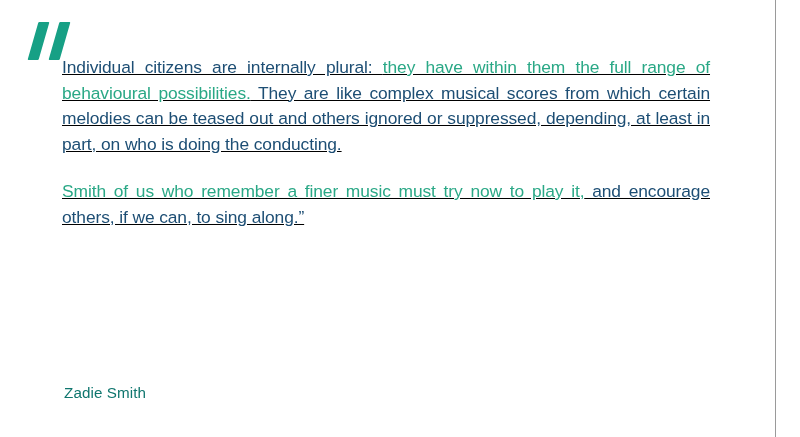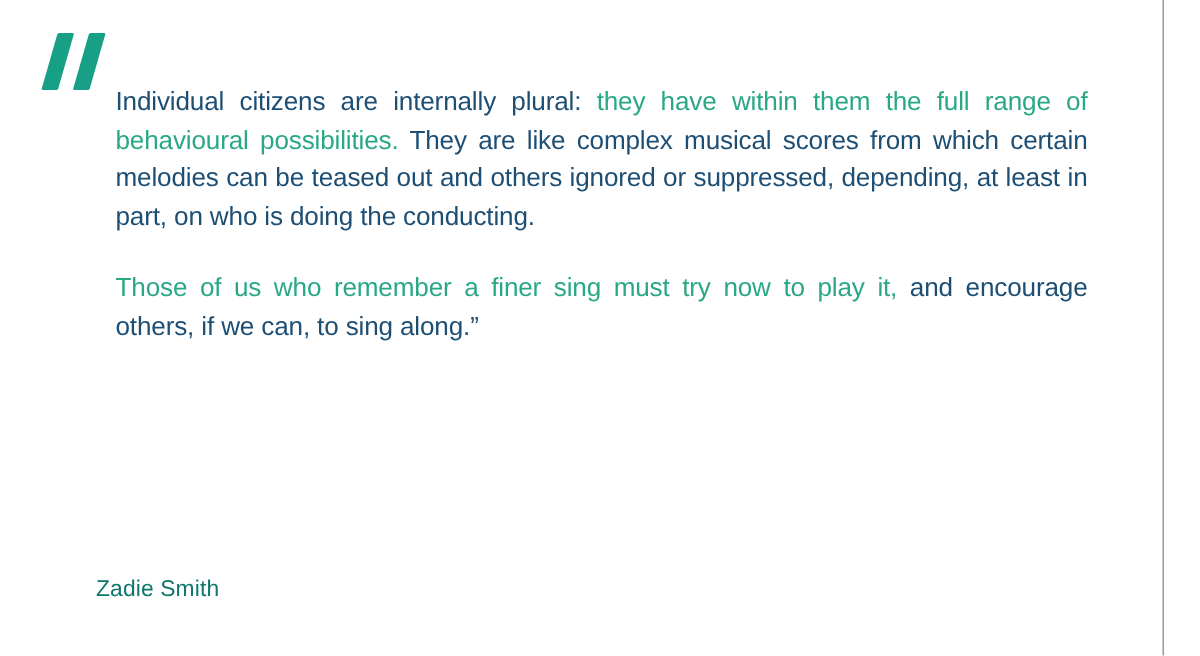--- a/index.html
+++ b/index.html
@@ -46,23 +46,24 @@
     height: 38px;
     background: #17a085;
     transform: skewX(-16deg);
     border-radius: 1px;
   }
   #quote-mark .bar.b1 { left: 3px; }
   #quote-mark .bar.b2 { left: 24px; }
 
   #quote-body {
     position: absolute;
-    left: 77px;
+    left: 62px;
     top: 55px;
     width: 648px;
+    text-decoration: underline;
   }
 
   .para {
     margin: 0 0 22px 0;
     font-size: 17.4px;
     line-height: 25.5px;
     color: #1d4e74;
     text-align: justify;
     text-justify: inter-word;
     letter-spacing: -0.1px;
@@ -88,18 +89,18 @@
 
   <div id="right-rule"></div>
 
   <div id="quote-mark">
     <span class="bar b1"></span>
     <span class="bar b2"></span>
   </div>
 
   <div id="quote-body">
     <p class="para"><span>Individual citizens are internally plural: </span><span class="hl">they have within them the full range of behavioural possibilities.</span><span> They are like complex musical scores from which certain melodies can be teased out and others ignored or suppressed, depending, at least in part, on who is doing the conducting.</span></p>
-    <p class="para"><span class="hl">Those of us who remember a finer sing must try now to play it,</span><span> and encourage others, if we can, to sing along.”</span></p>
+    <p class="para"><span class="hl">Smith of us who remember a finer music must try now to play it,</span><span> and encourage others, if we can, to sing along.”</span></p>
   </div>
 
   <div id="attribution">Zadie Smith</div>
 
 </div>
 
 </body></html>

